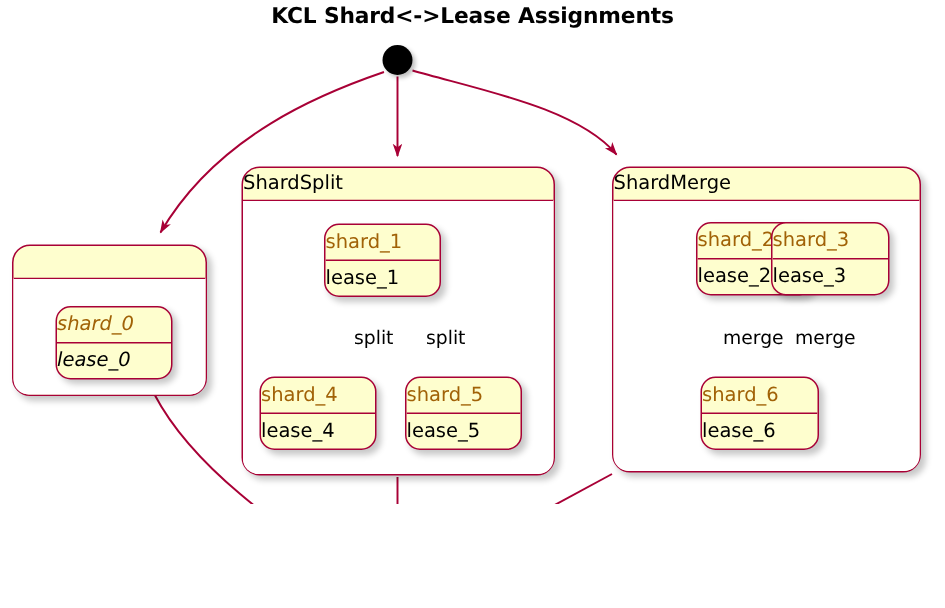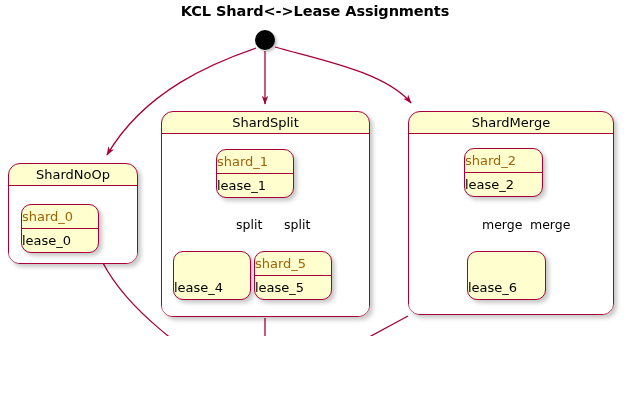--- a/index.html
+++ b/index.html
@@ -43,21 +43,20 @@
     background: #FEFECE;
     border: 1.5px solid #A80036;
     border-radius: 12px;
     box-shadow: 3px 3px 4px rgba(0,0,0,0.22);
   }
   .group-title {
     position: absolute;
     left: 0;
     top: 0;
     width: 100%;
-    text-align: center;
     font-size: 13px;
     color: #000000;
     line-height: 21px;
     height: 21px;
   }
   .group-body {
     position: absolute;
     left: 0;
     right: 0;
     bottom: 0;
@@ -168,58 +167,63 @@
     <path d="M103,263 C125,305 185,358 248,383" fill="none" stroke="#A80036" stroke-width="1.3" marker-end="url(#arrowhead)"></path>
 
     <path d="M265,318 L265,374" fill="none" stroke="#A80036" stroke-width="1.3" marker-end="url(#arrowhead)"></path>
 
     <path d="M408,316 L286,382" fill="none" stroke="#A80036" stroke-width="1.3" marker-end="url(#arrowhead)"></path>
   </svg>
 
   <div class="start-node" style="left:255px; top:30px;"></div>
 
   <div class="group-state" style="left:8px; top:163px; width:130px; height:101px;">
-    <div class="group-title">ShardNoOp</div>
     <div class="group-body"></div>
-    <div class="leaf-state" style="left:12px; top:40px; width:78px; height:49px;">
+    <div class="leaf-state" style="left:28px; top:40px; width:78px; height:49px;font-style:italic;">
       <div class="leaf-shard">shard_0</div>
       <div class="leaf-lease">lease_0</div>
     </div>
   </div>
 
   <div class="group-state" style="left:161px; top:111px; width:209px; height:206px;">
     <div class="group-title">ShardSplit</div>
     <div class="group-body"></div>
 
     <div class="leaf-state" style="left:54px; top:37px; width:78px; height:49px;">
       <div class="leaf-shard">shard_1</div>
       <div class="leaf-lease">lease_1</div>
     </div>
 
     <div class="leaf-state" style="left:11px; top:139px; width:78px; height:49px;">
+      <div class="leaf-shard">shard_4</div>
       <div class="leaf-lease">lease_4</div>
     </div>
 
-    <div class="leaf-state" style="left:92px; top:139px; width:78px; height:49px;">
+    <div class="leaf-state" style="left:108px; top:139px; width:78px; height:49px;">
       <div class="leaf-shard">shard_5</div>
       <div class="leaf-lease">lease_5</div>
     </div>
   </div>
 
   <div class="group-state" style="left:408px; top:111px; width:206px; height:204px;">
     <div class="group-title">ShardMerge</div>
     <div class="group-body"></div>
 
     <div class="leaf-state" style="left:11px; top:36px; width:79px; height:49px;margin-left:44px;">
       <div class="leaf-shard">shard_2</div>
       <div class="leaf-lease">lease_2</div>
     </div>
 
+    <div class="leaf-state" style="left:105px; top:36px; width:79px; height:49px;">
+      <div class="leaf-shard">shard_3</div>
+      <div class="leaf-lease">lease_3</div>
+    </div>
 
     <div class="leaf-state" style="left:58px; top:139px; width:79px; height:49px;">
+      <div class="leaf-shard">shard_6</div>
       <div class="leaf-lease">lease_6</div>
     </div>
   </div>
 
   <div class="edge-label" style="left:236px; top:217px;">split</div>
   <div class="edge-label" style="left:284px; top:217px;">split</div>
   <div class="edge-label" style="left:482px; top:217px;">merge</div>
   <div class="edge-label" style="left:530px; top:217px;">merge</div>
 
   <div class="end-node" style="left:255px; top:378px;">

